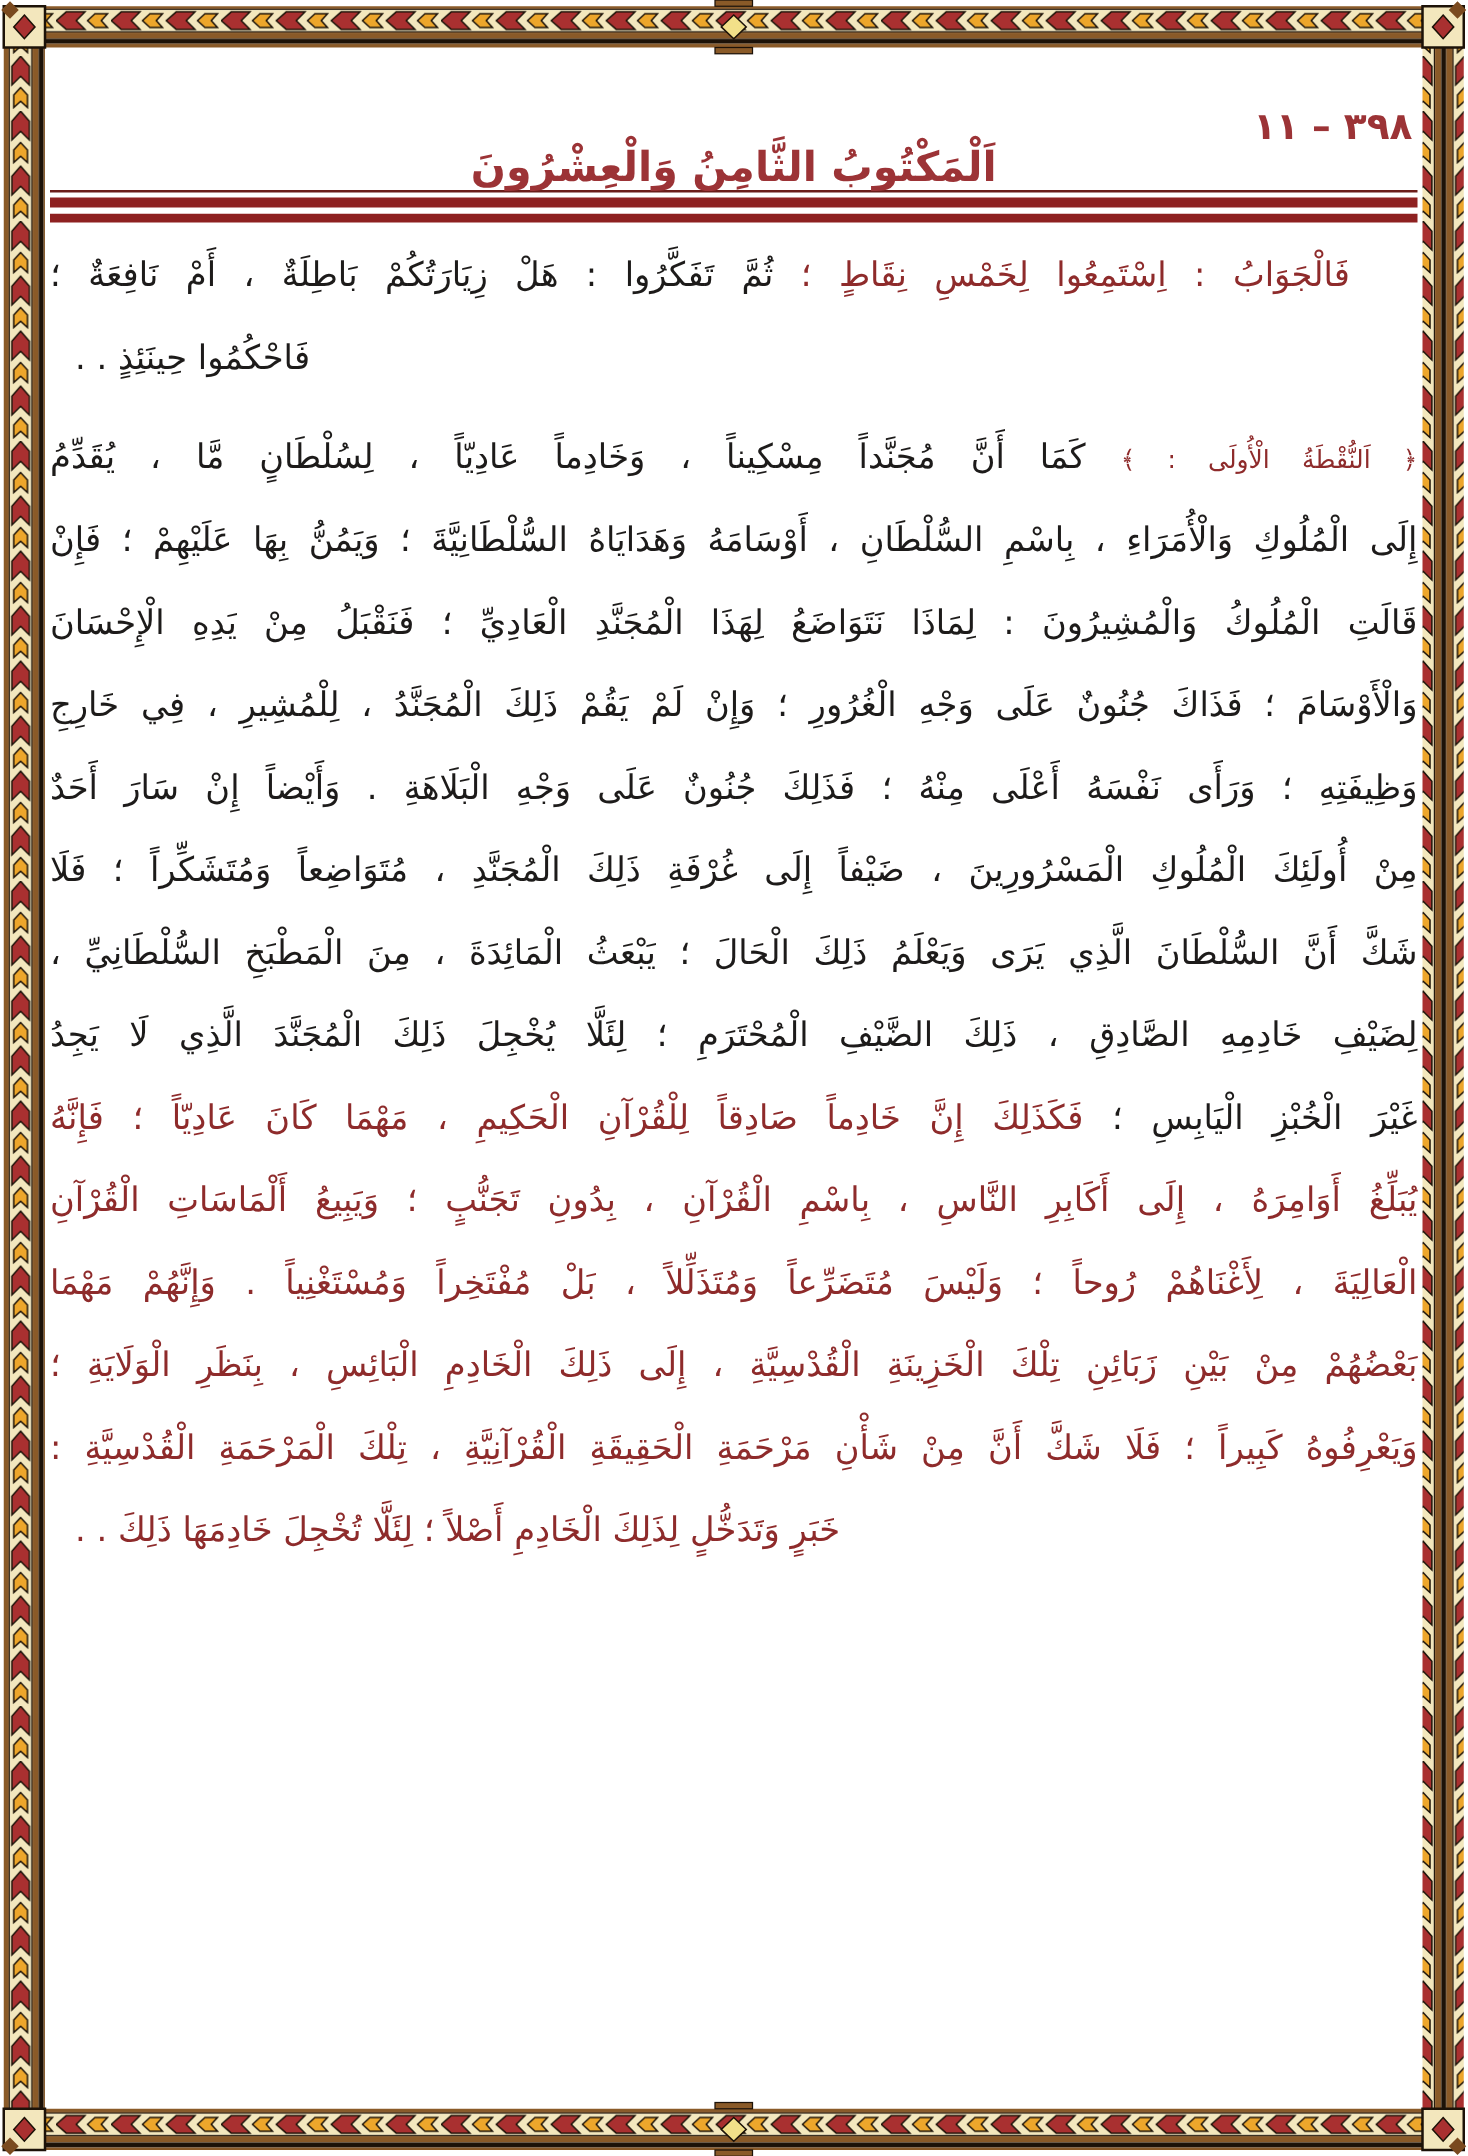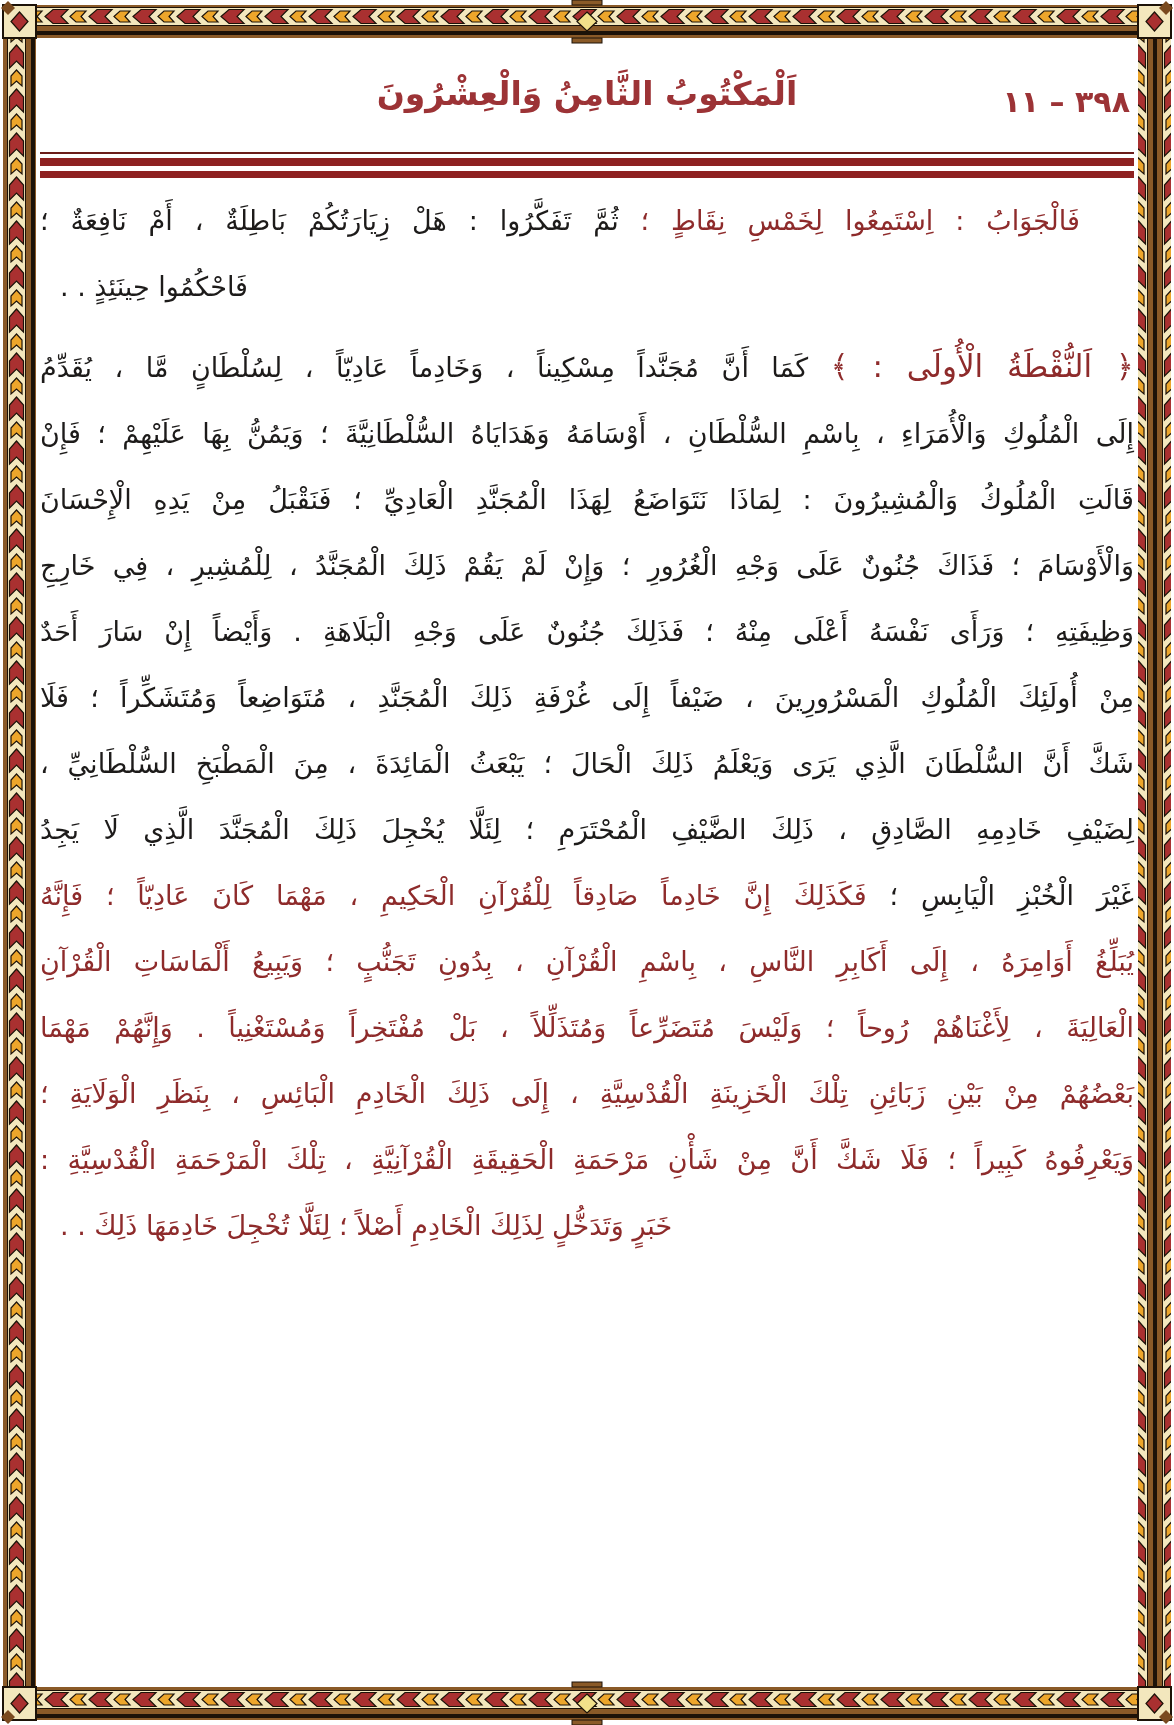--- a/index.html
+++ b/index.html
@@ -2,33 +2,33 @@
 <html lang="ar"><head>
 <meta charset="utf-8">
 <style>
   html,body{margin:0;padding:0;background:#ffffff;}
   .page{position:relative;width:1174px;height:1725px;background:#ffffff;overflow:hidden;
         font-family:"DejaVu Sans", sans-serif;}
   .frame{position:absolute;top:0;left:0;z-index:1;}
   .content{position:absolute;top:42px;left:40px;width:1094px;z-index:2;direction:rtl;}
   .header-row{position:relative;height:62px;margin-top:32px;}
   .page-num{position:absolute;right:4px;top:10px;font-size:30px;font-weight:bold;color:#9c3336;letter-spacing:2px;}
-  .title{position:absolute;left:0;right:0;text-align:center;font-size:33px;font-weight:bold;color:#9c3336;}
+  .title{position:absolute;left:0;right:0;text-align:center;font-size:33px;font-weight:bold;color:#9c3336;margin-top:40px;}
   .rule{margin-top:16px;}
   .rule-a{height:2px;background:#6b1d1a;}
   .rule-b{height:8px;background:#8e2121;margin-top:4px;}
   .rule-c{height:7px;background:#8e2121;margin-top:5px;}
   .body{margin-top:10px;}
   .line{direction:rtl;text-align:justify;text-align-last:justify;min-height:66px;line-height:66px;
         font-size:27px;font-weight:normal;color:#1d1b1a;}
   .red{color:#8e2b2b;}
   .end{text-align-last:left;margin-left:20px;}
   .indent{padding-right:54px;}
   .gap{margin-top:13px;}
-  .orn{font-size:31px;margin-top:40px;}
+  .orn{font-size:20px;margin-top:40px;}
 </style>
 </head>
 <body>
 
 <div class="page">
 
   <svg class="frame" width="1174" height="1725" viewBox="0 0 1174 1725" aria-hidden="true">
     <defs>
       <pattern id="chH" width="44" height="33" patternUnits="userSpaceOnUse">
         <rect width="44" height="33" fill="#ffffff"></rect>

